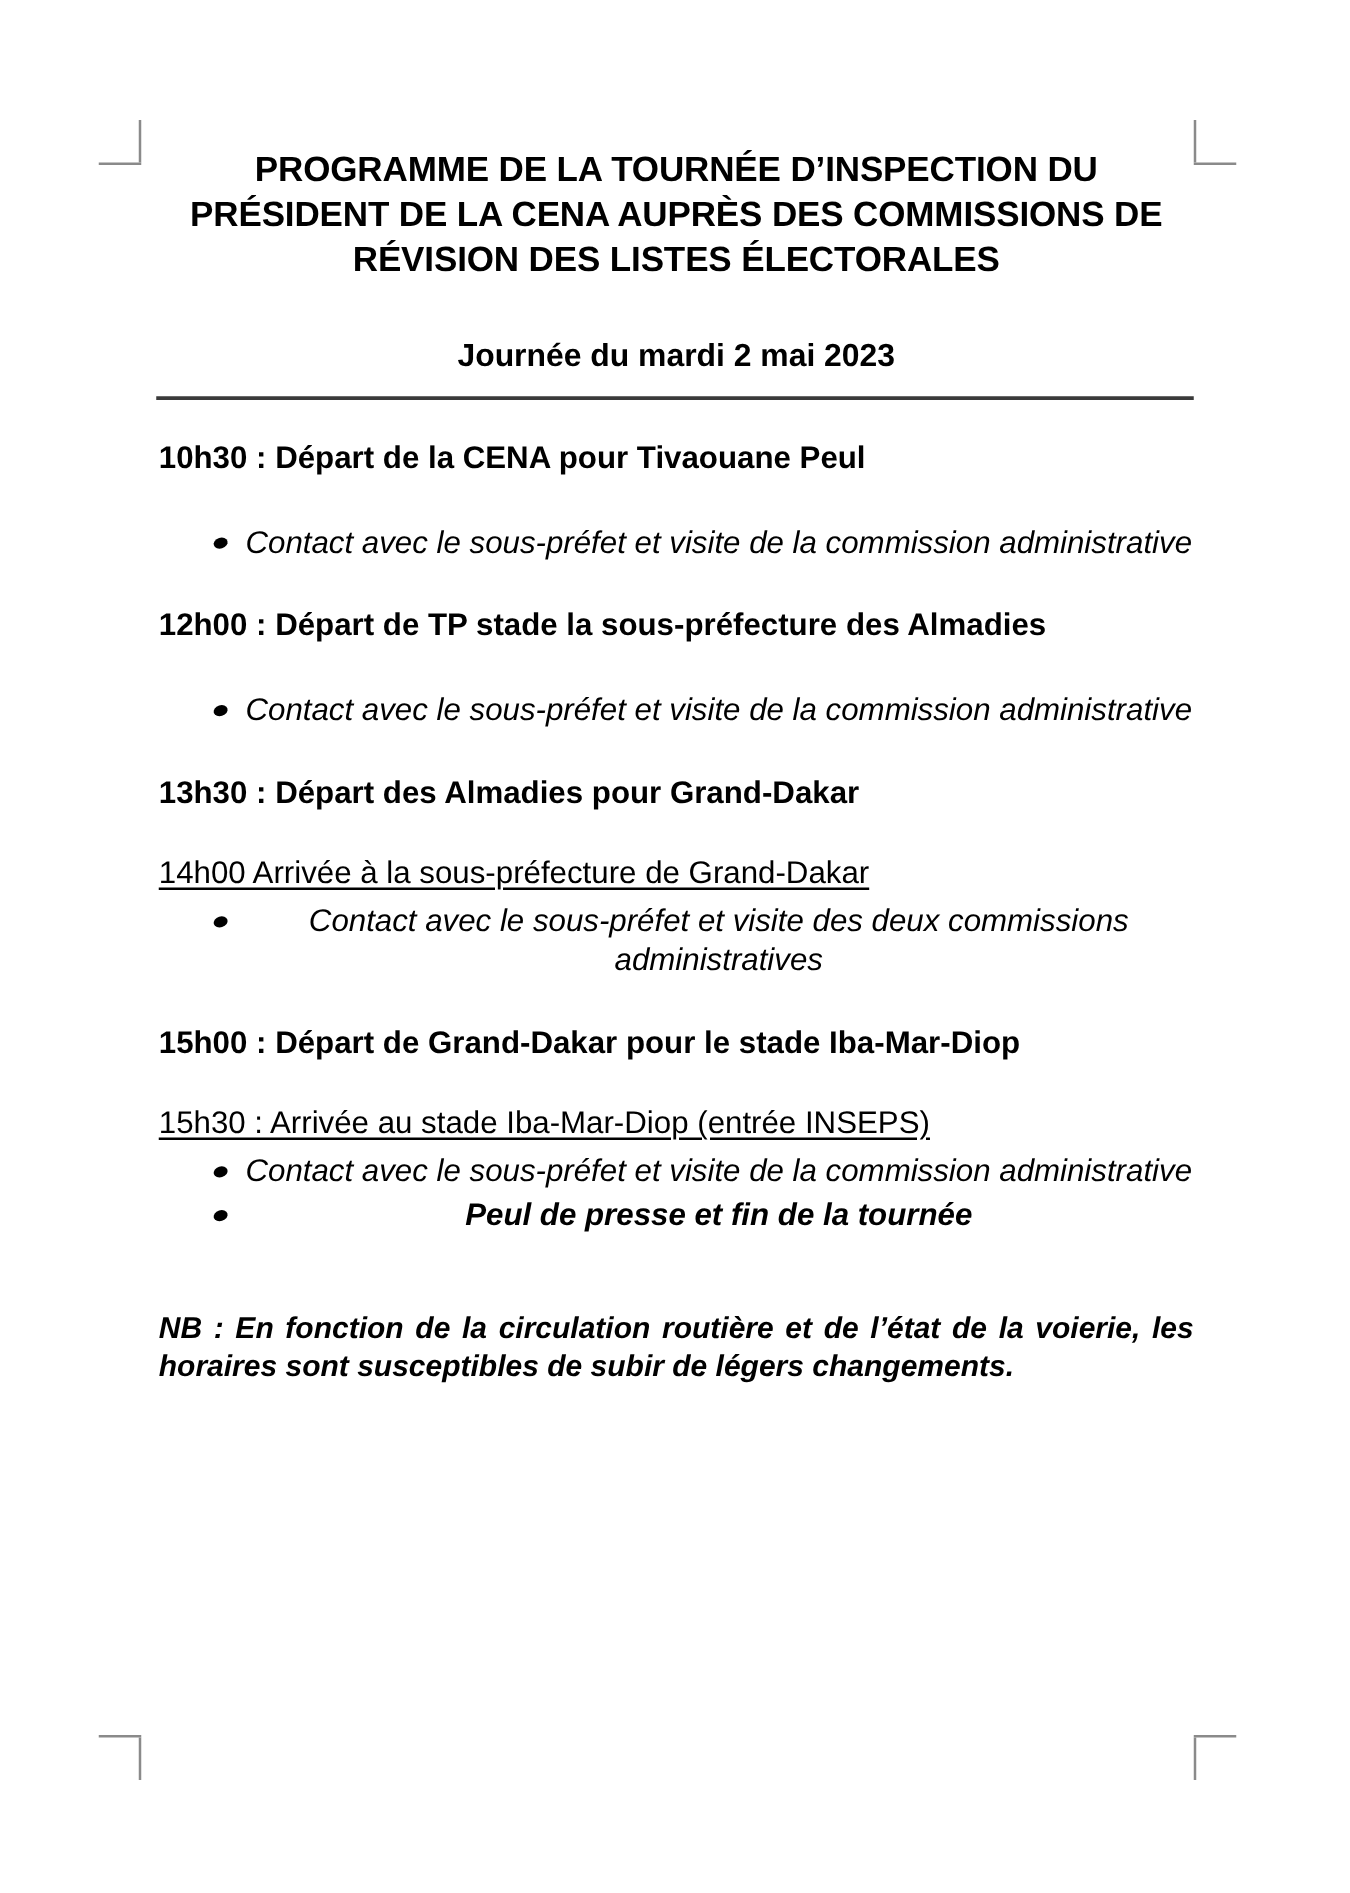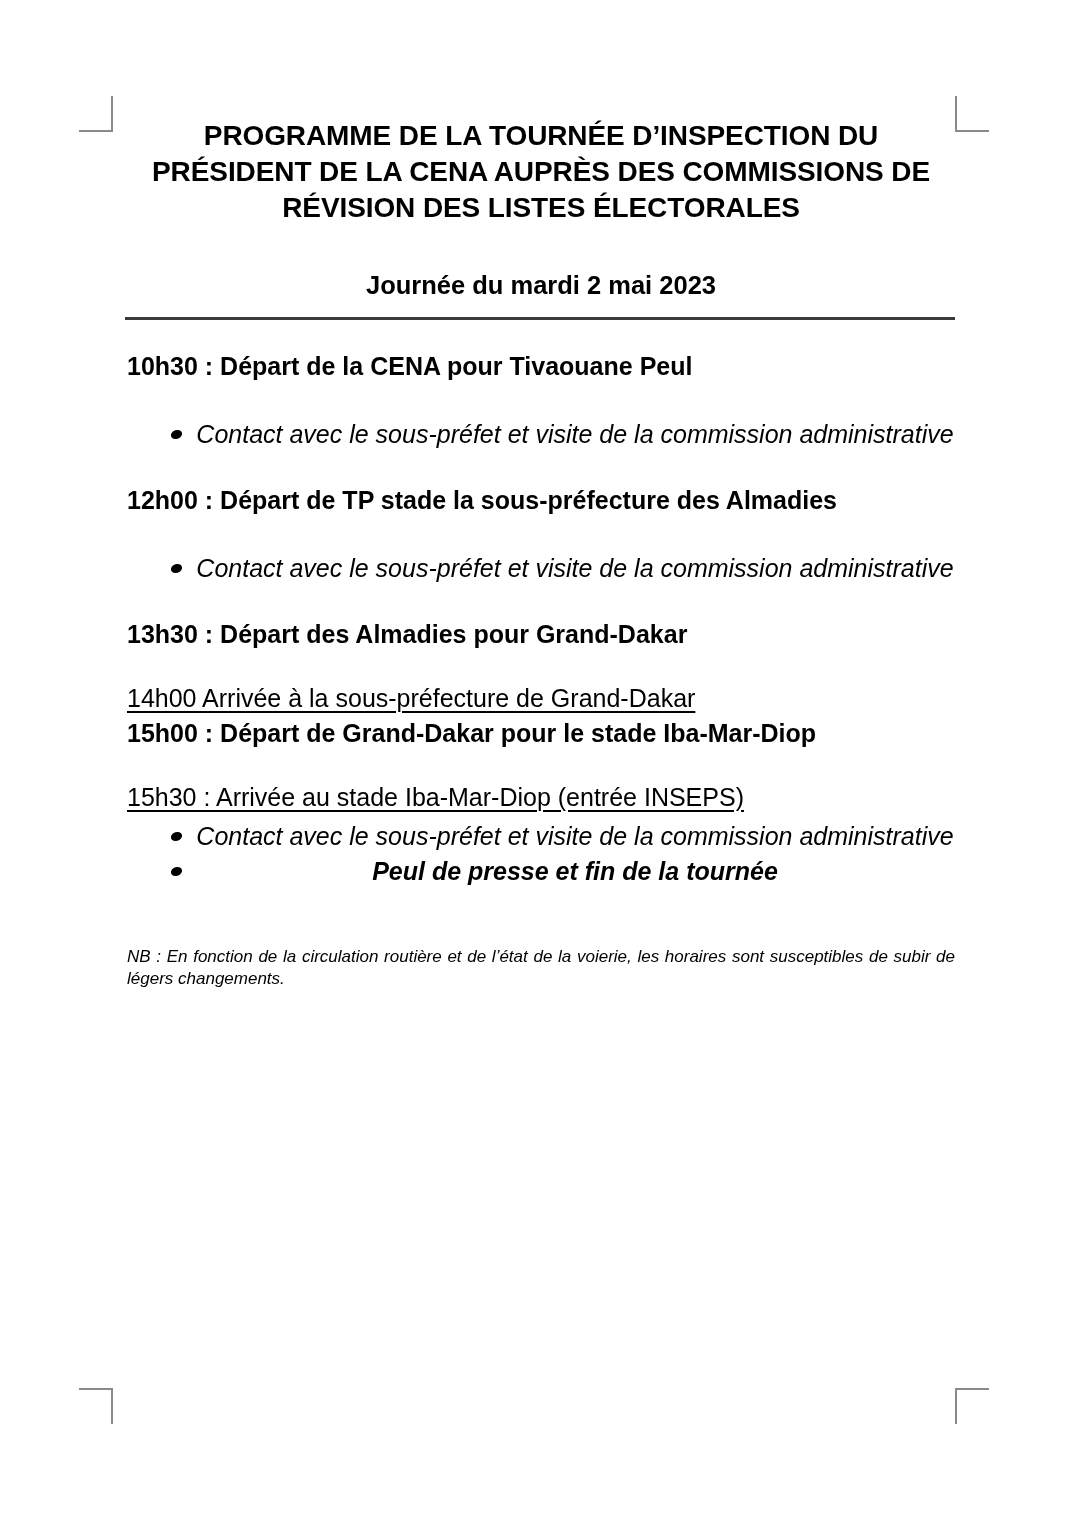--- a/index.html
+++ b/index.html
@@ -133,23 +133,23 @@
   }
   ul.bullets li .li-text {
     display: block;
     max-width: 760px;
   }
 
   
   .nb-note {
     margin: 0;
     padding-top: 24px;
-    font-size: 17px;
+    font-size: 24px;
     font-style: italic;
-    font-weight: normal;
+    font-weight: bold;
     line-height: 1.3;
     text-align: justify;
     width: 828px;
   }
 </style>
 </head>
 <body>
 
 <div class="crop-mark tl"></div>
 <div class="crop-mark tr"></div>
@@ -182,20 +182,26 @@
           <span class="li-text">Contact avec le sous-préfet et visite de la commission administrative</span>
         </li>
       </ul>
     </div>
 
     <div class="block">
       <p class="departure">13h30 : Départ des Almadies pour Grand-Dakar</p>
       <div class="arrival-wrap">
         <span class="arrival">14h00 Arrivée à la sous-préfecture de Grand-Dakar</span>
       </div>
+      <ul class="bullets">
+        <li>
+          <span class="bullet-glyph"></span>
+          <span class="li-text">Contact avec le sous-préfet et visite des deux commissions administratives</span>
+        </li>
+      </ul>
     </div>
 
     <div class="block">
       <p class="departure">15h00 : Départ de Grand-Dakar pour le stade Iba-Mar-Diop</p>
       <div class="arrival-wrap">
         <span class="arrival">15h30 : Arrivée au stade Iba-Mar-Diop (entrée INSEPS)</span>
       </div>
       <ul class="bullets">
         <li>
           <span class="bullet-glyph"></span>

